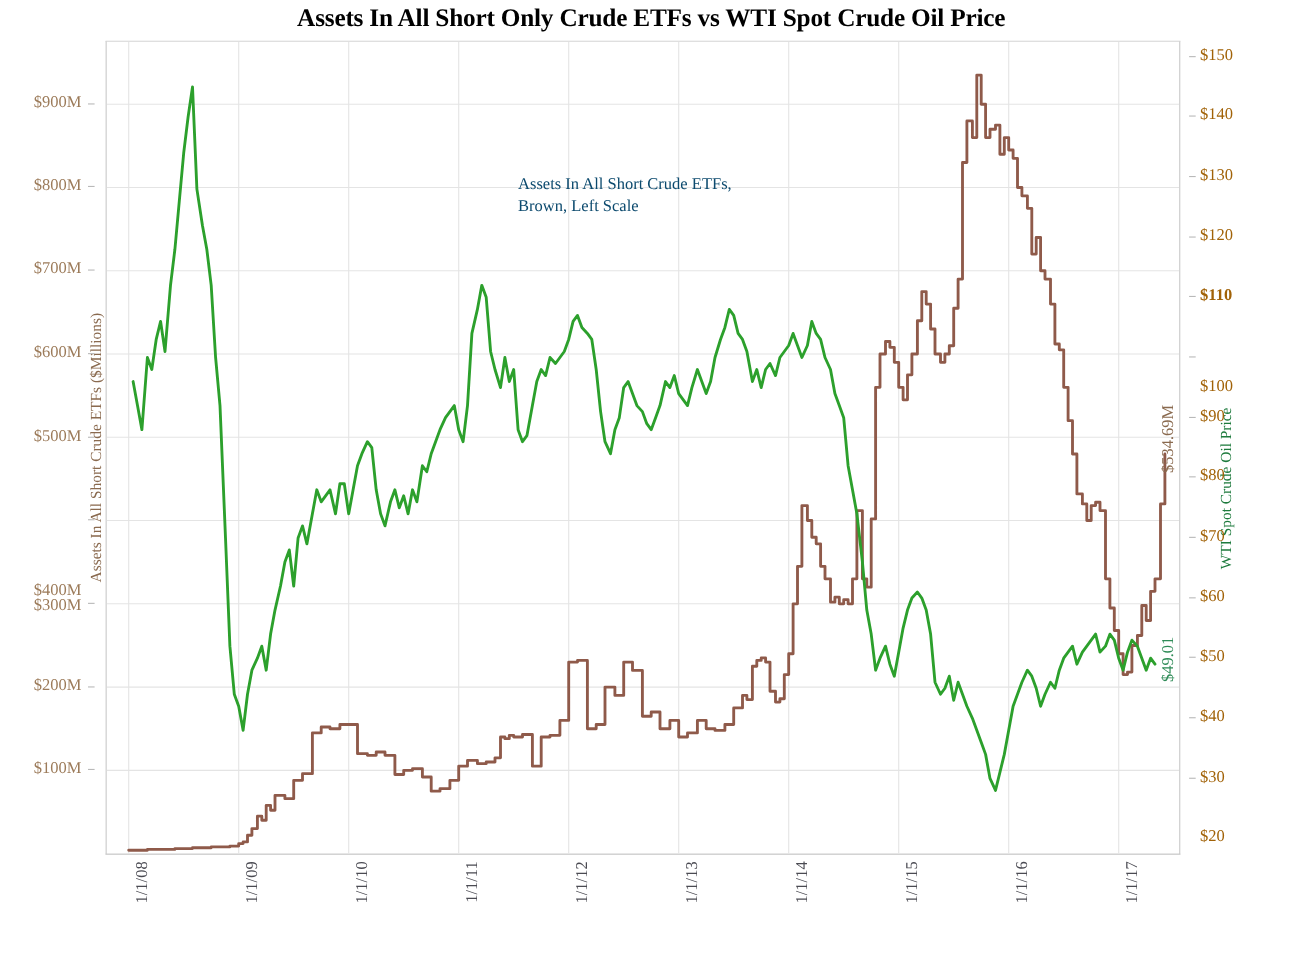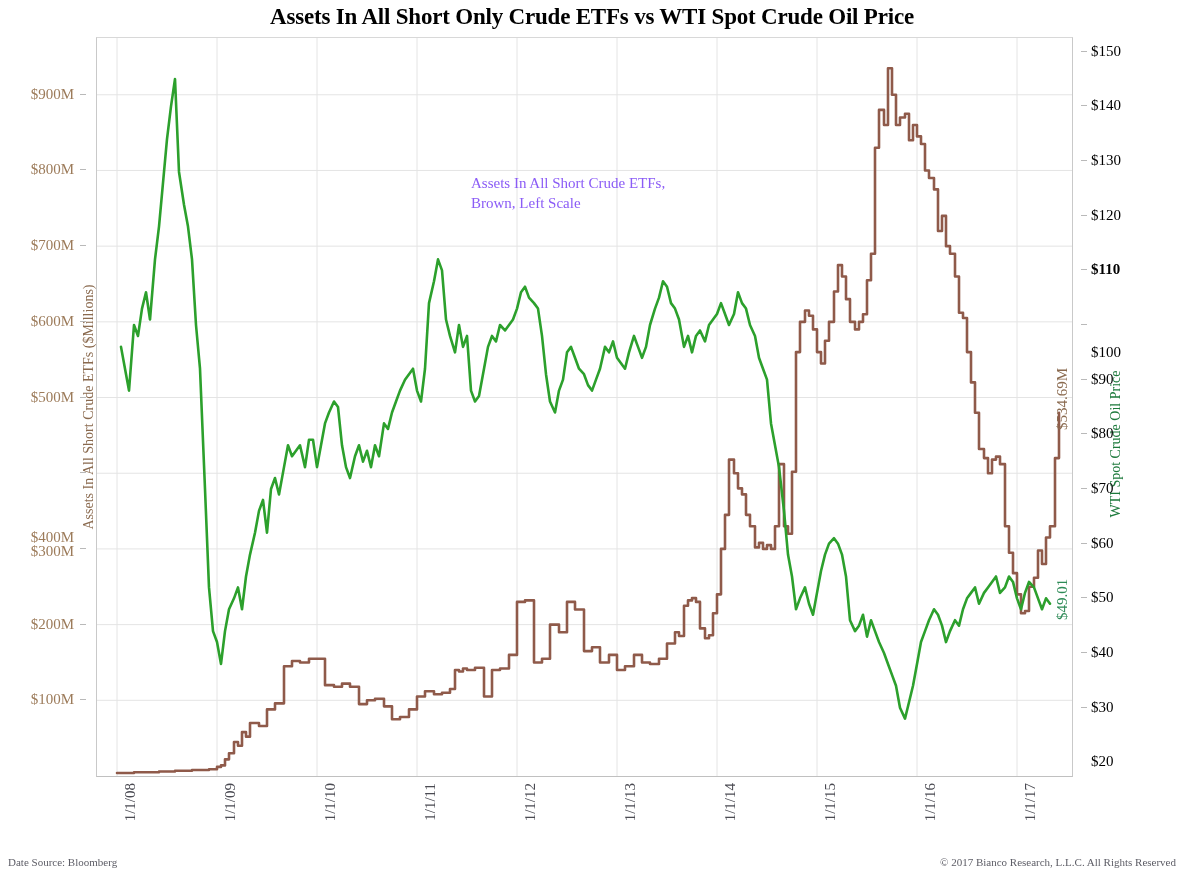--- a/index.html
+++ b/index.html
@@ -62,21 +62,21 @@
     font-size:15px;
     white-space:nowrap;
   }
   .ytick-left{
     color:#9c7b5a;
     right:0;
     transform:translateY(-50%);
     text-align:right;
   }
   .ytick-right{
-    color:#000000;
+    color:#a16207;
     left:0;
     transform:translateY(-50%);
     text-align:left;
   }
   .ytick-left-wrap{position:absolute;left:0px;top:37px;width:86px;height:740px;}
   .ytick-right-wrap{position:absolute;left:1081px;top:37px;width:90px;height:740px;}
   .tick-dash{
     position:absolute;
     height:1px;background:#b9b9b9;
     width:6px;
@@ -90,24 +90,24 @@
     font-size:15px;
     color:#4a4a52;
     white-space:nowrap;
     transform-origin:left top;
     transform:rotate(-90deg) translateX(-100%);
   }
 
   
   .series-annotation{
     position:absolute;
-    left:374px;top:135px;
-    font-family:"Liberation Serif", serif;
-    font-size:15px;
-    color:#8b5cf6;
+    left:374px;top:120px;
+    font-family:"Liberation Serif", serif;
+    font-size:15px;
+    color:#0c4a6e;
     line-height:20px;
     white-space:nowrap;
   }
 
   
   .end-label{
     position:absolute;
     font-family:"Liberation Serif", serif;
     font-size:15px;
     white-space:nowrap;
@@ -229,18 +229,14 @@
       <div class="xtick-label" style="left: 526px;">1/1/13</div>
       <div class="xtick-label" style="left: 626px;">1/1/14</div>
       <div class="xtick-label" style="left: 726px;">1/1/15</div>
       <div class="xtick-label" style="left: 826px;">1/1/16</div>
       <div class="xtick-label" style="left: 926px;">1/1/17</div>
     </div>
 
   <div class="end-label end-label-brown">$534.69M</div>
   <div class="end-label end-label-green">$49.01</div>
 
-  <div class="footer">
-    <div class="footer-left">Date Source: Bloomberg</div>
-    <div class="footer-right">© 2017 Bianco Research, L.L.C. All Rights Reserved</div>
-  </div>
 
 </div>
 
 </body></html>

